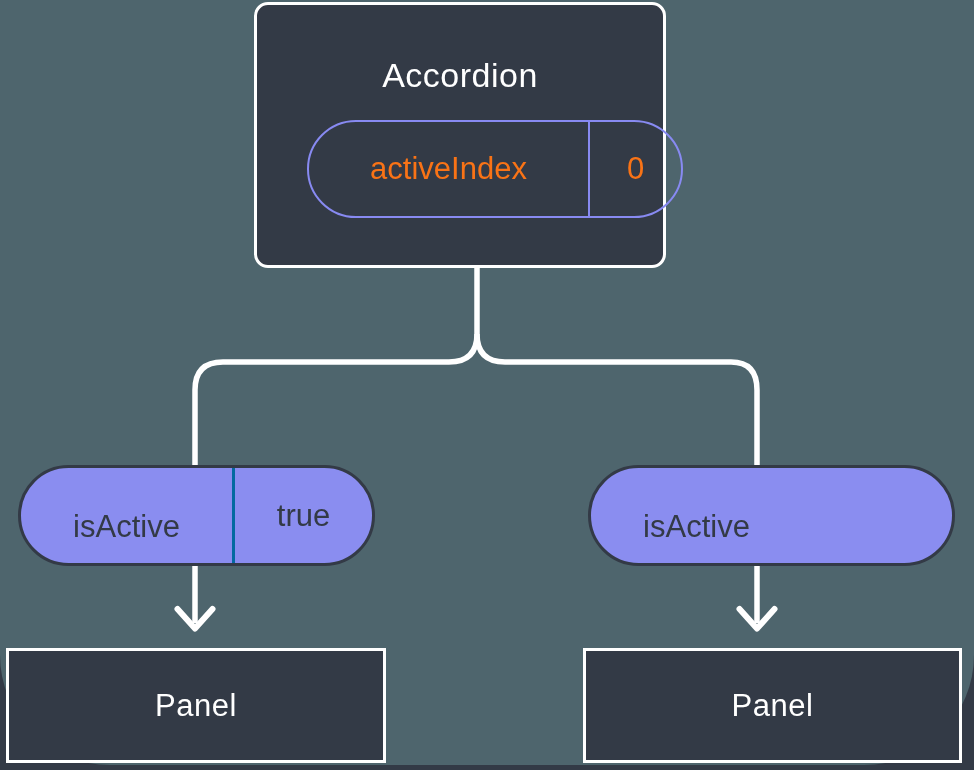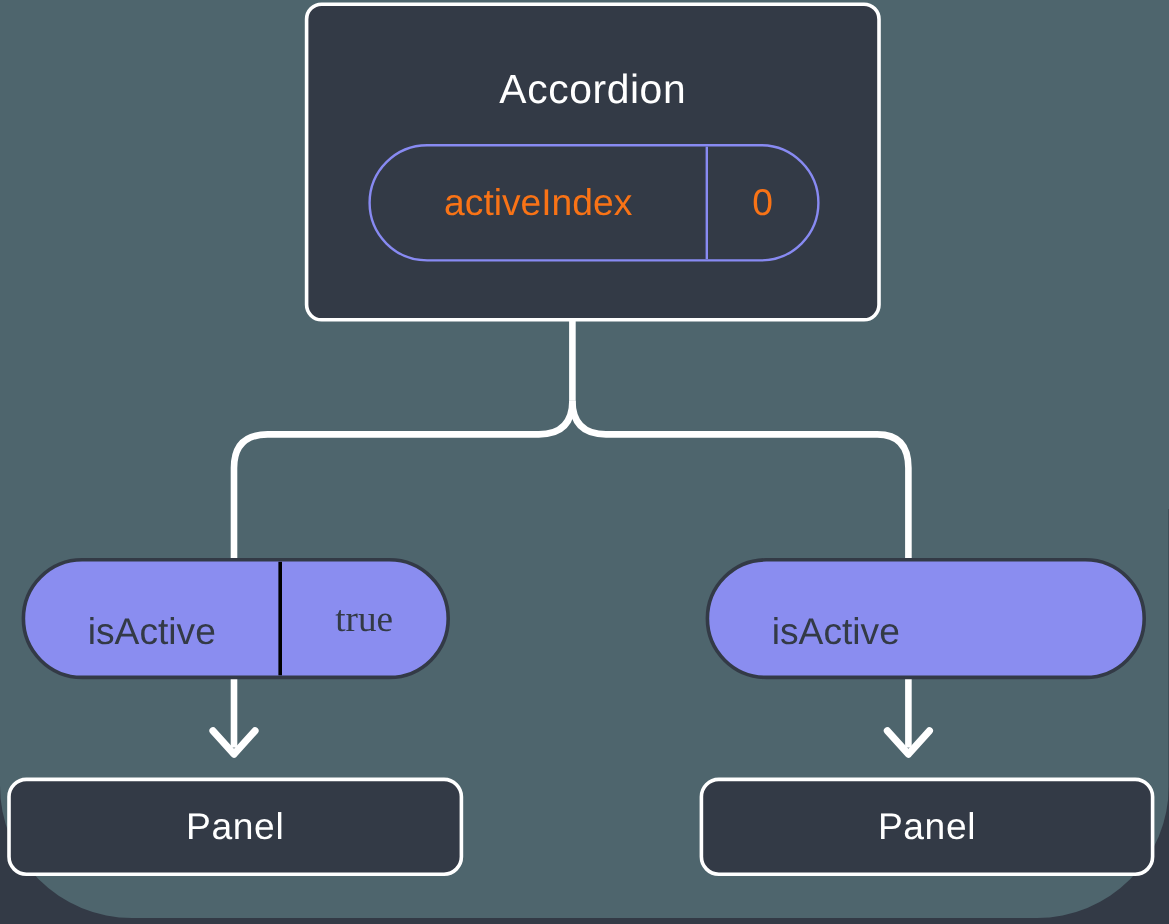--- a/index.html
+++ b/index.html
@@ -23,21 +23,21 @@
     left: 0; top: 0;
     pointer-events: none;
   }
   .node {
     position: absolute;
     background: #333a46;
     border: 3px solid #ffffff;
   }
   .root-node {
     left: 254px; top: 2px;
-    width: 480px; height: 266px;
+    width: 412px; height: 266px;
     border-radius: 14px;
   }
   .node-title {
     position: absolute;
     top: 50px; left: 0; right: 0;
     text-align: center;
     color: #ffffff;
     font-size: 34px;
     font-weight: 500;
     line-height: 40px;
@@ -75,27 +75,27 @@
     font-size: 31px;
   }
   .prop-pill.left  { left: 18px;  width: 357px; }
   .prop-pill.right { left: 588px; width: 367px; }
   .prop-name {
     width: 211px;
     display: flex; align-items: center; justify-content: center; margin-top: 23px;
   }
   .prop-value {
     flex: 1;
-    border-left: 3px solid #000000;
-    display: flex; align-items: center; justify-content: center; font-family: Liberation Serif, serif;
+    border-left: 3px solid #0369a1;
+    display: flex; align-items: center; justify-content: center;
   }
   .panel-node {
     position: absolute;
-    top: 648px; height: 82px;
-    border-radius: 16px;
+    top: 648px; height: 115px;
+    border-radius: 0;
     display: flex; align-items: center; justify-content: center;
     color: #ffffff;
     font-size: 31px;
     font-weight: 500;
     letter-spacing: 0.5px;
   }
   .panel-node.left  { left: 6px;   width: 380px; }
   .panel-node.right { left: 583px; width: 379px; }
 </style>
 </head>

